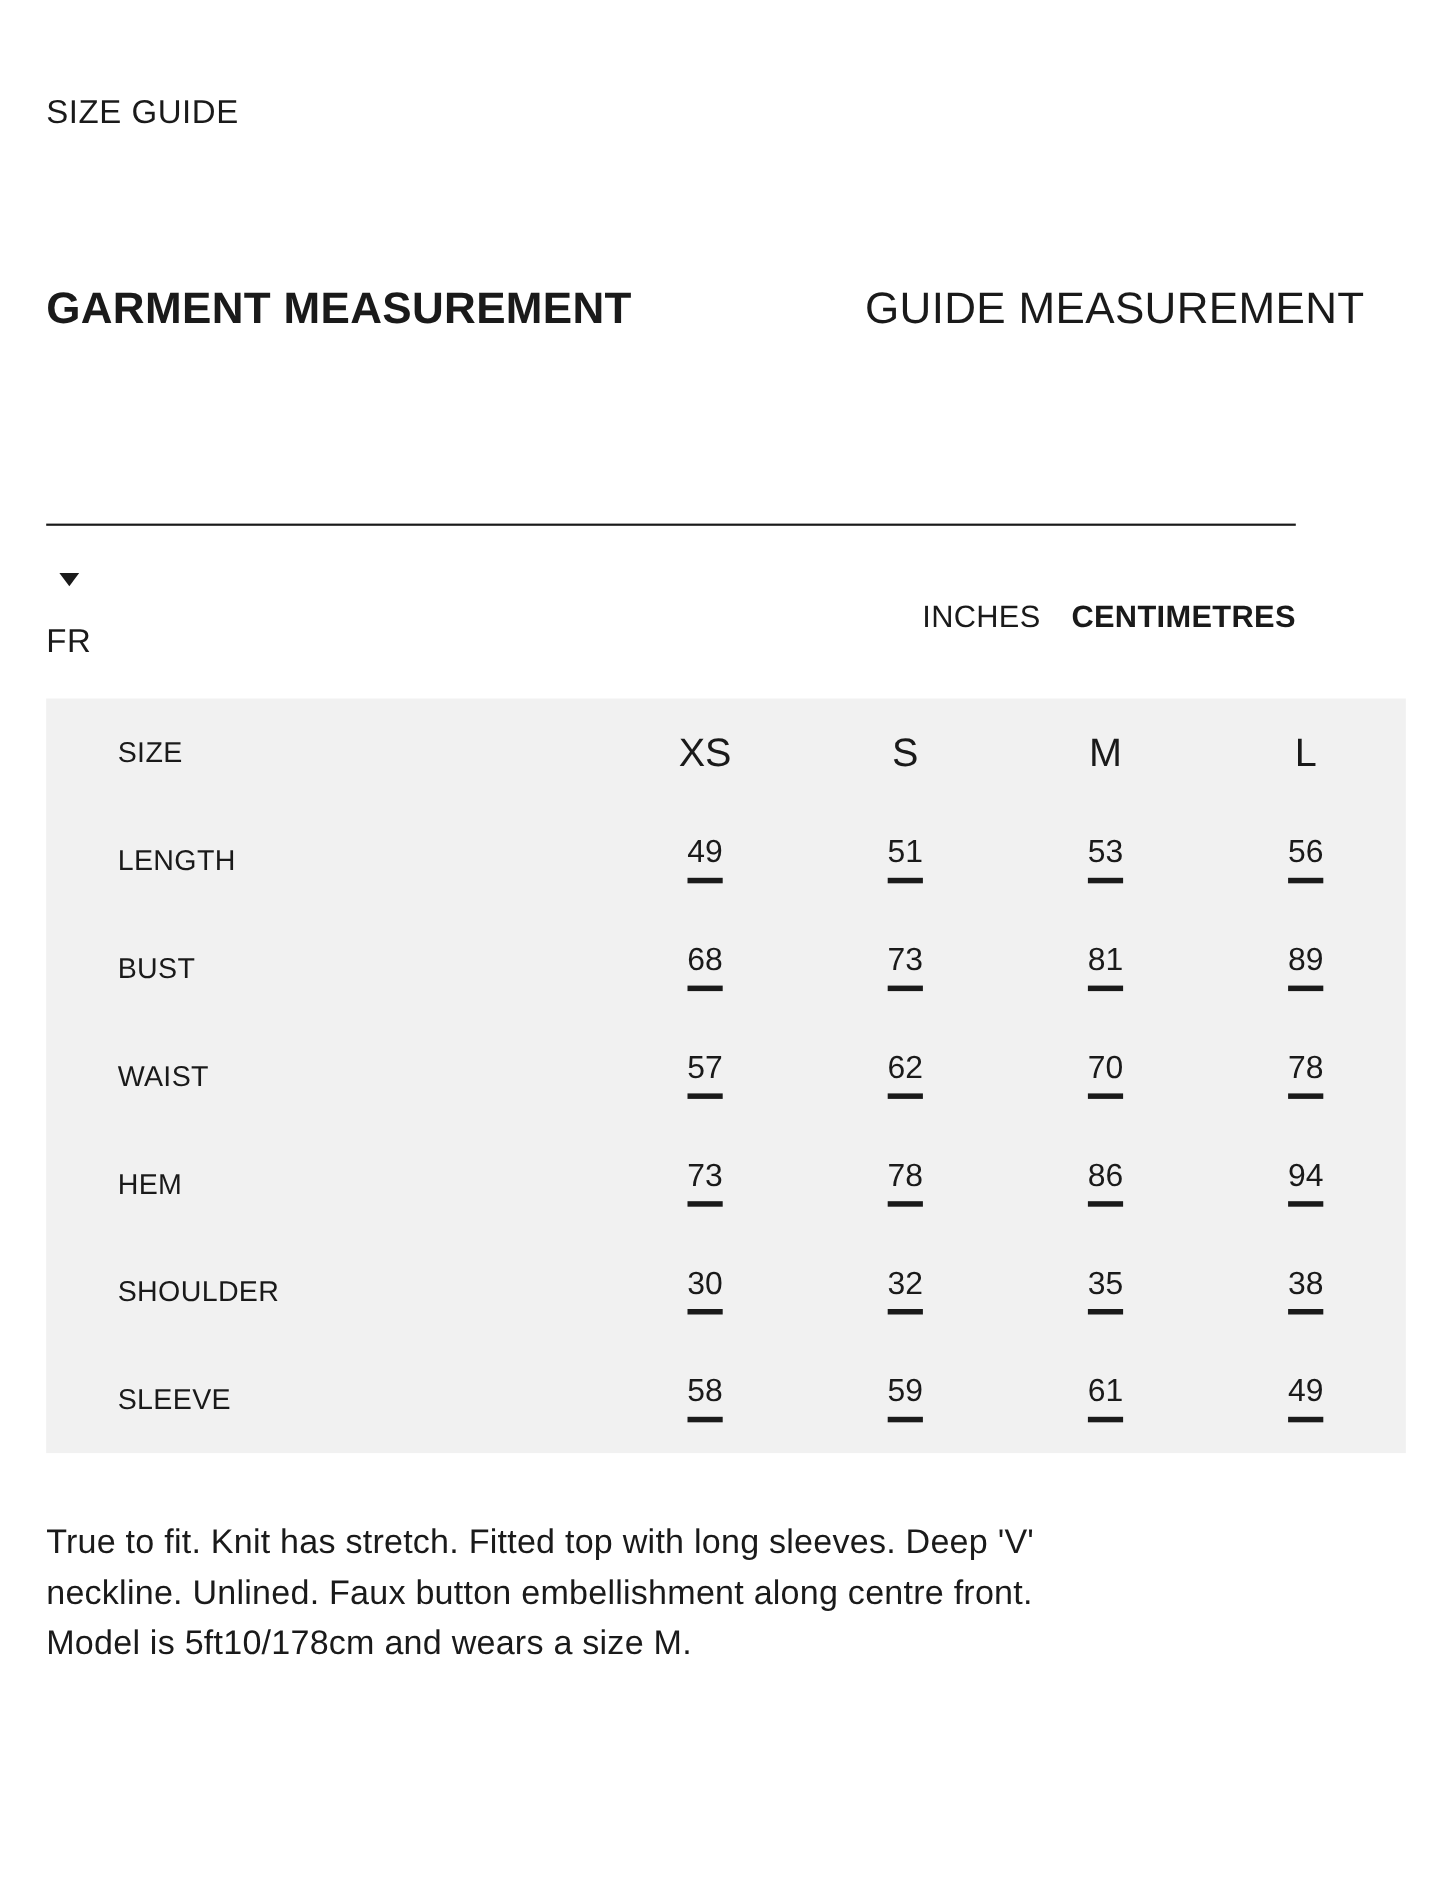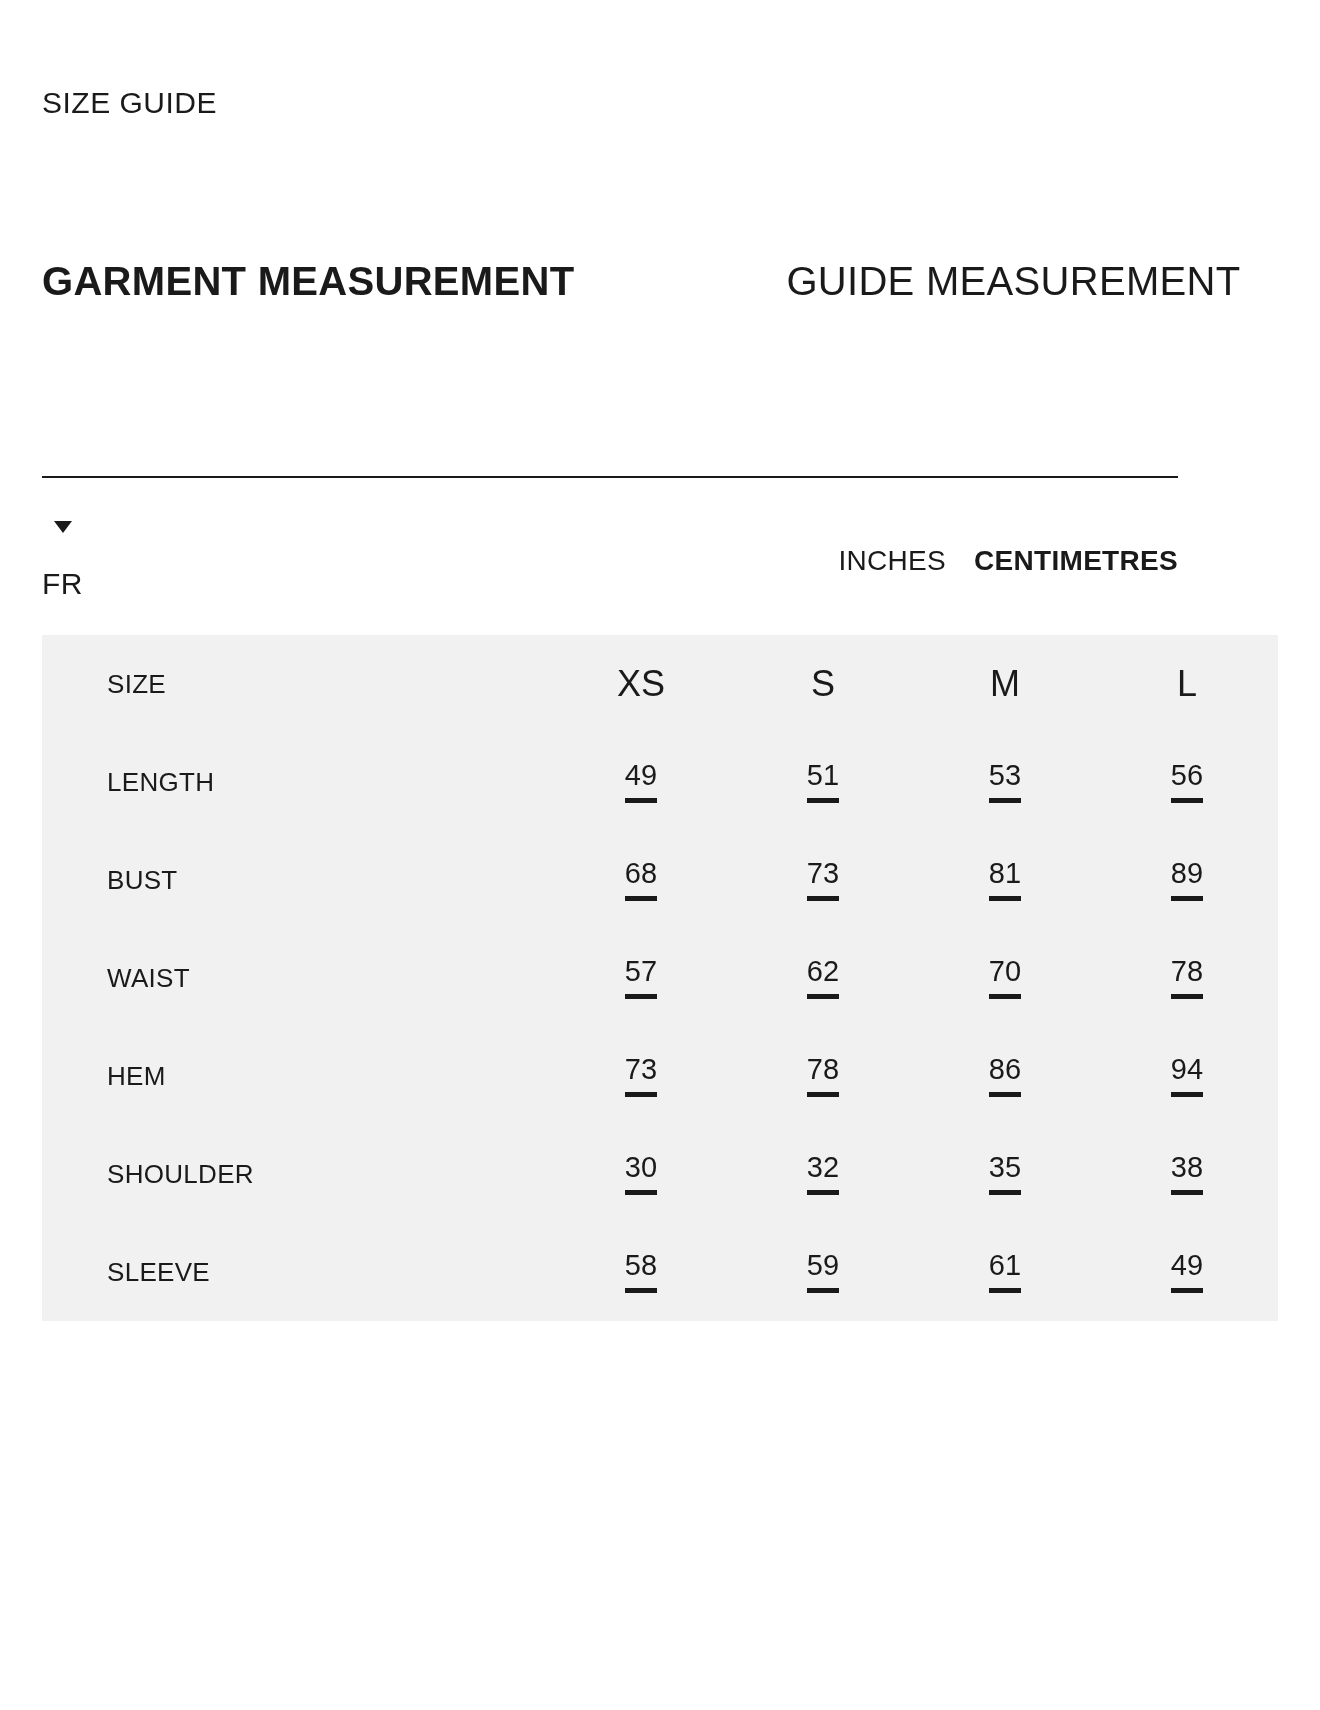--- a/index.html
+++ b/index.html
@@ -195,14 +195,15 @@
     <div class="row">
       <div class="row-label">SLEEVE</div>
       <div class="cell"><span class="val">58</span></div>
       <div class="cell"><span class="val">59</span></div>
       <div class="cell"><span class="val">61</span></div>
       <div class="cell"><span class="val">49</span></div>
     </div>
 
   </div>
 
+  <p class="desc">True to fit. Knit has stretch. Fitted top with long sleeves. Deep 'V' neckline. Unlined. Faux button embellishment along centre front. Model is 5ft10/178cm and wears a size M.</p>
 
 </div>
 
 </body></html>

